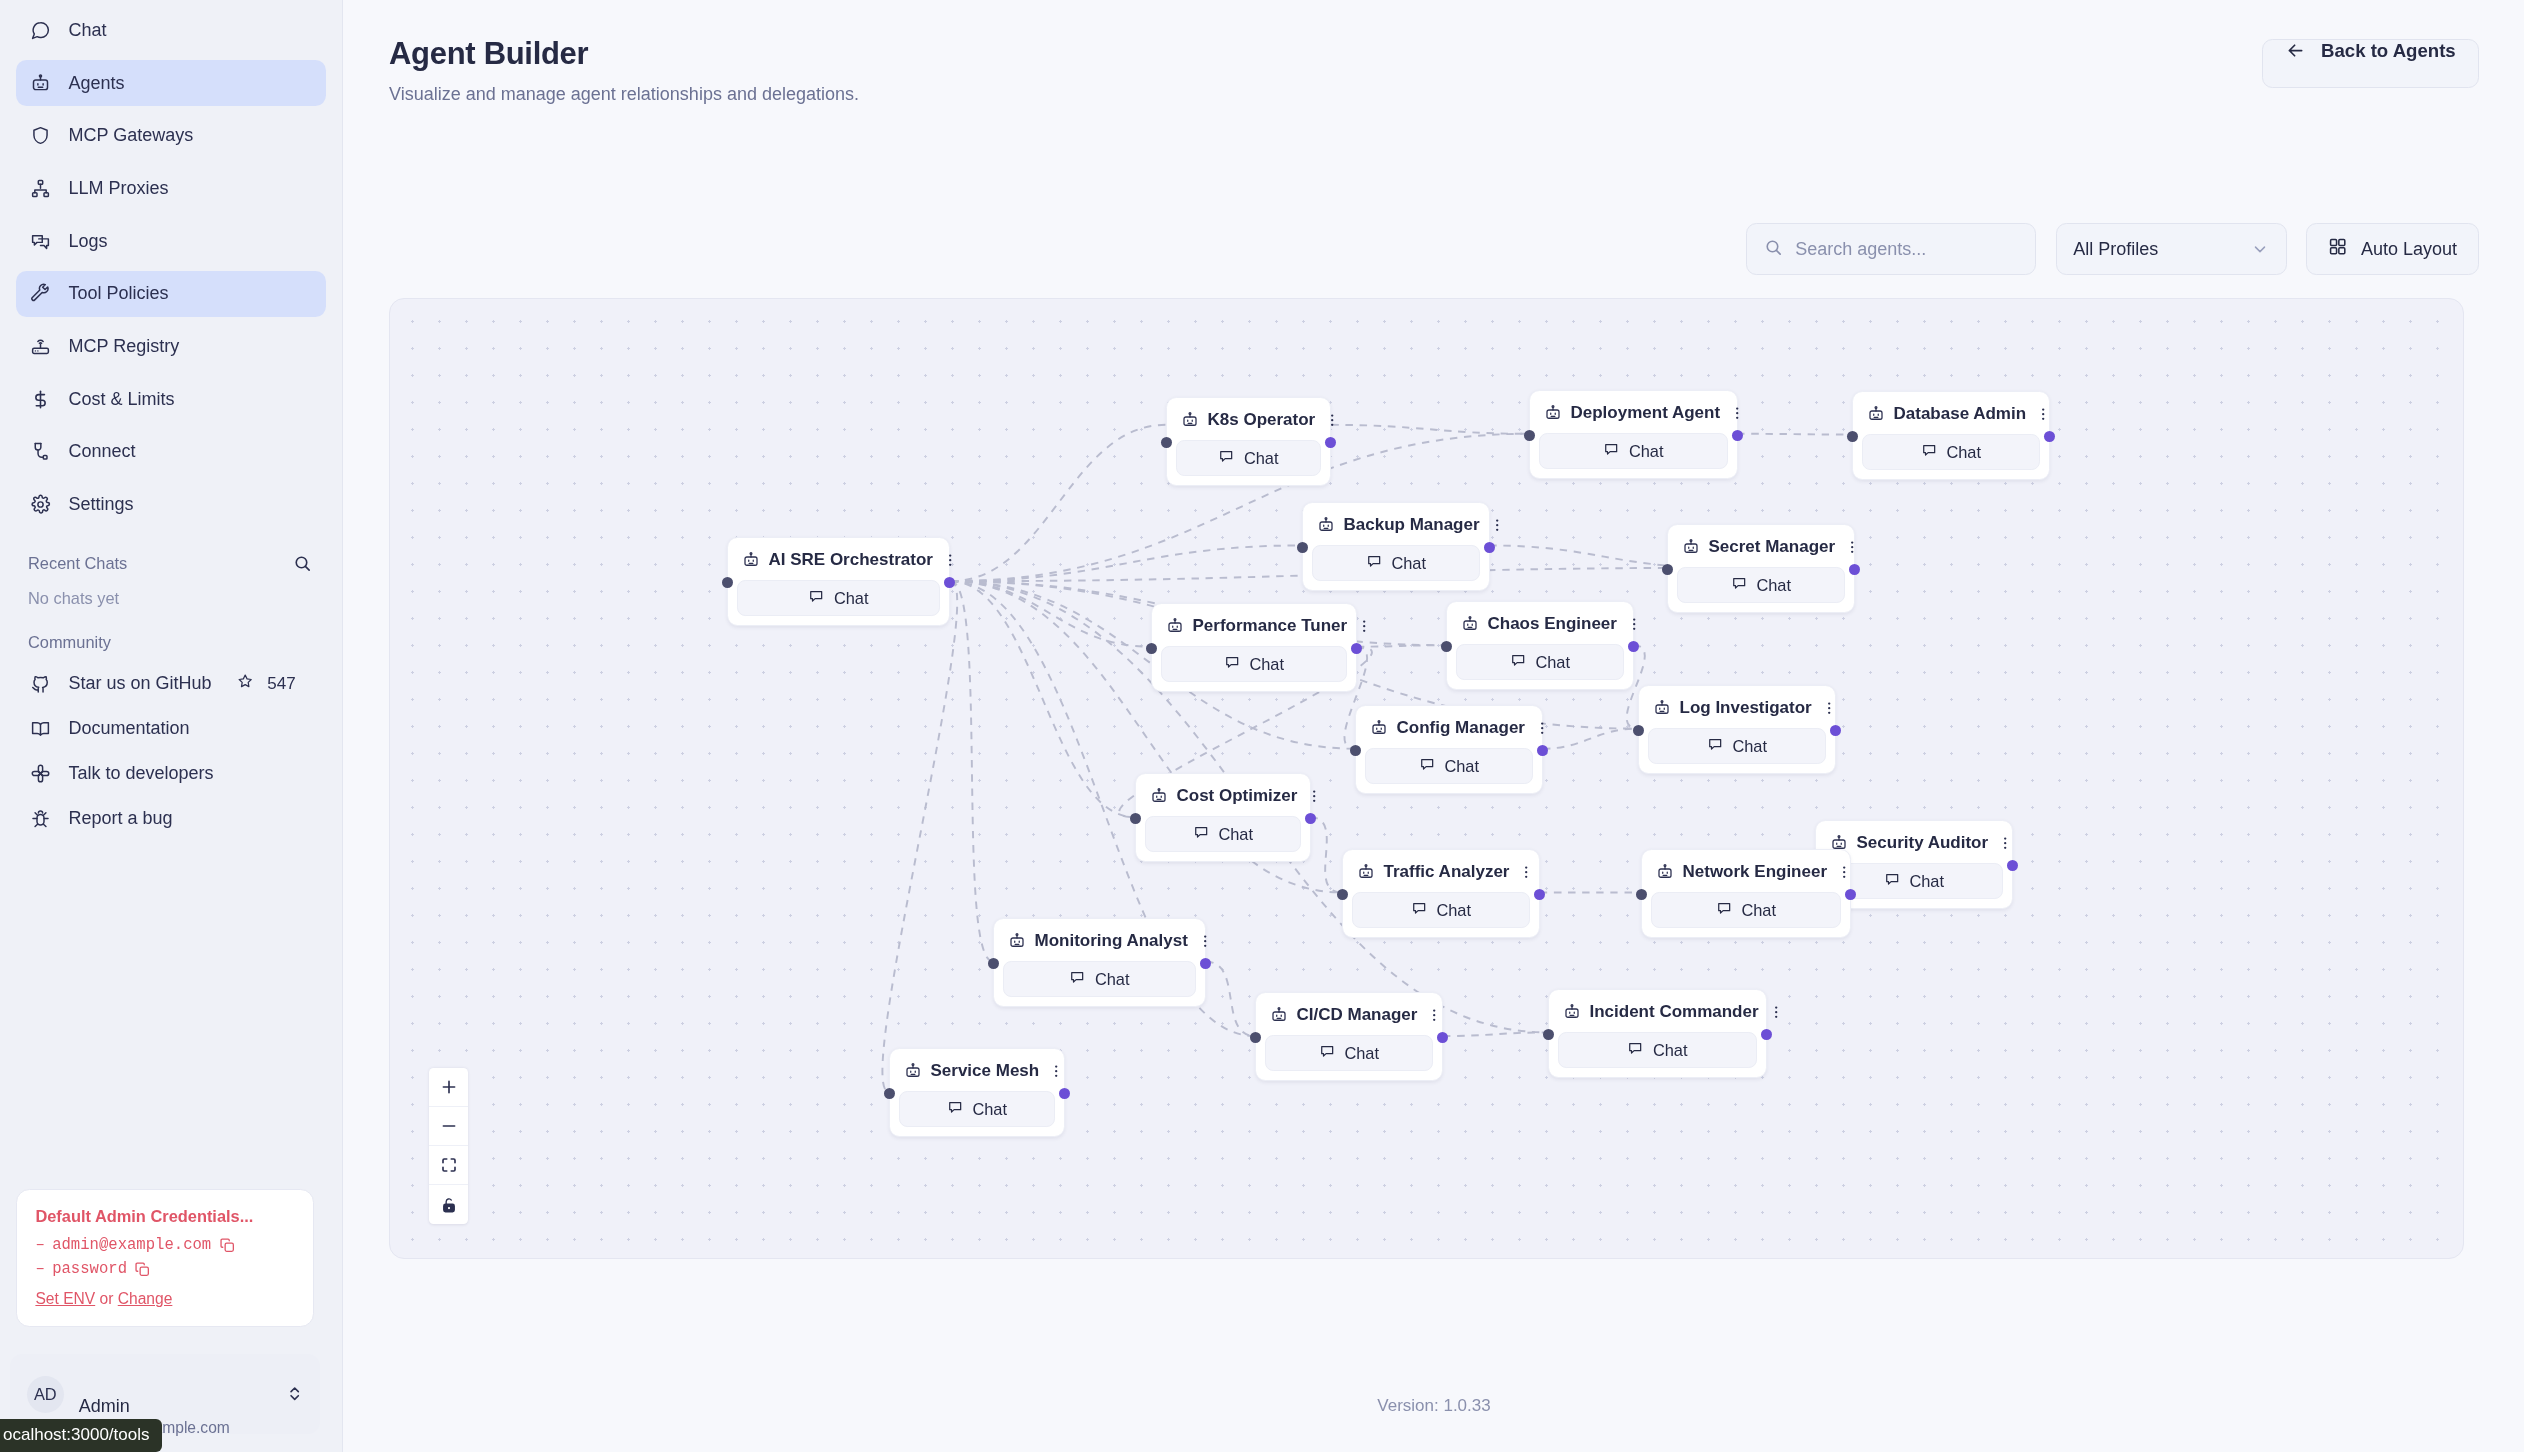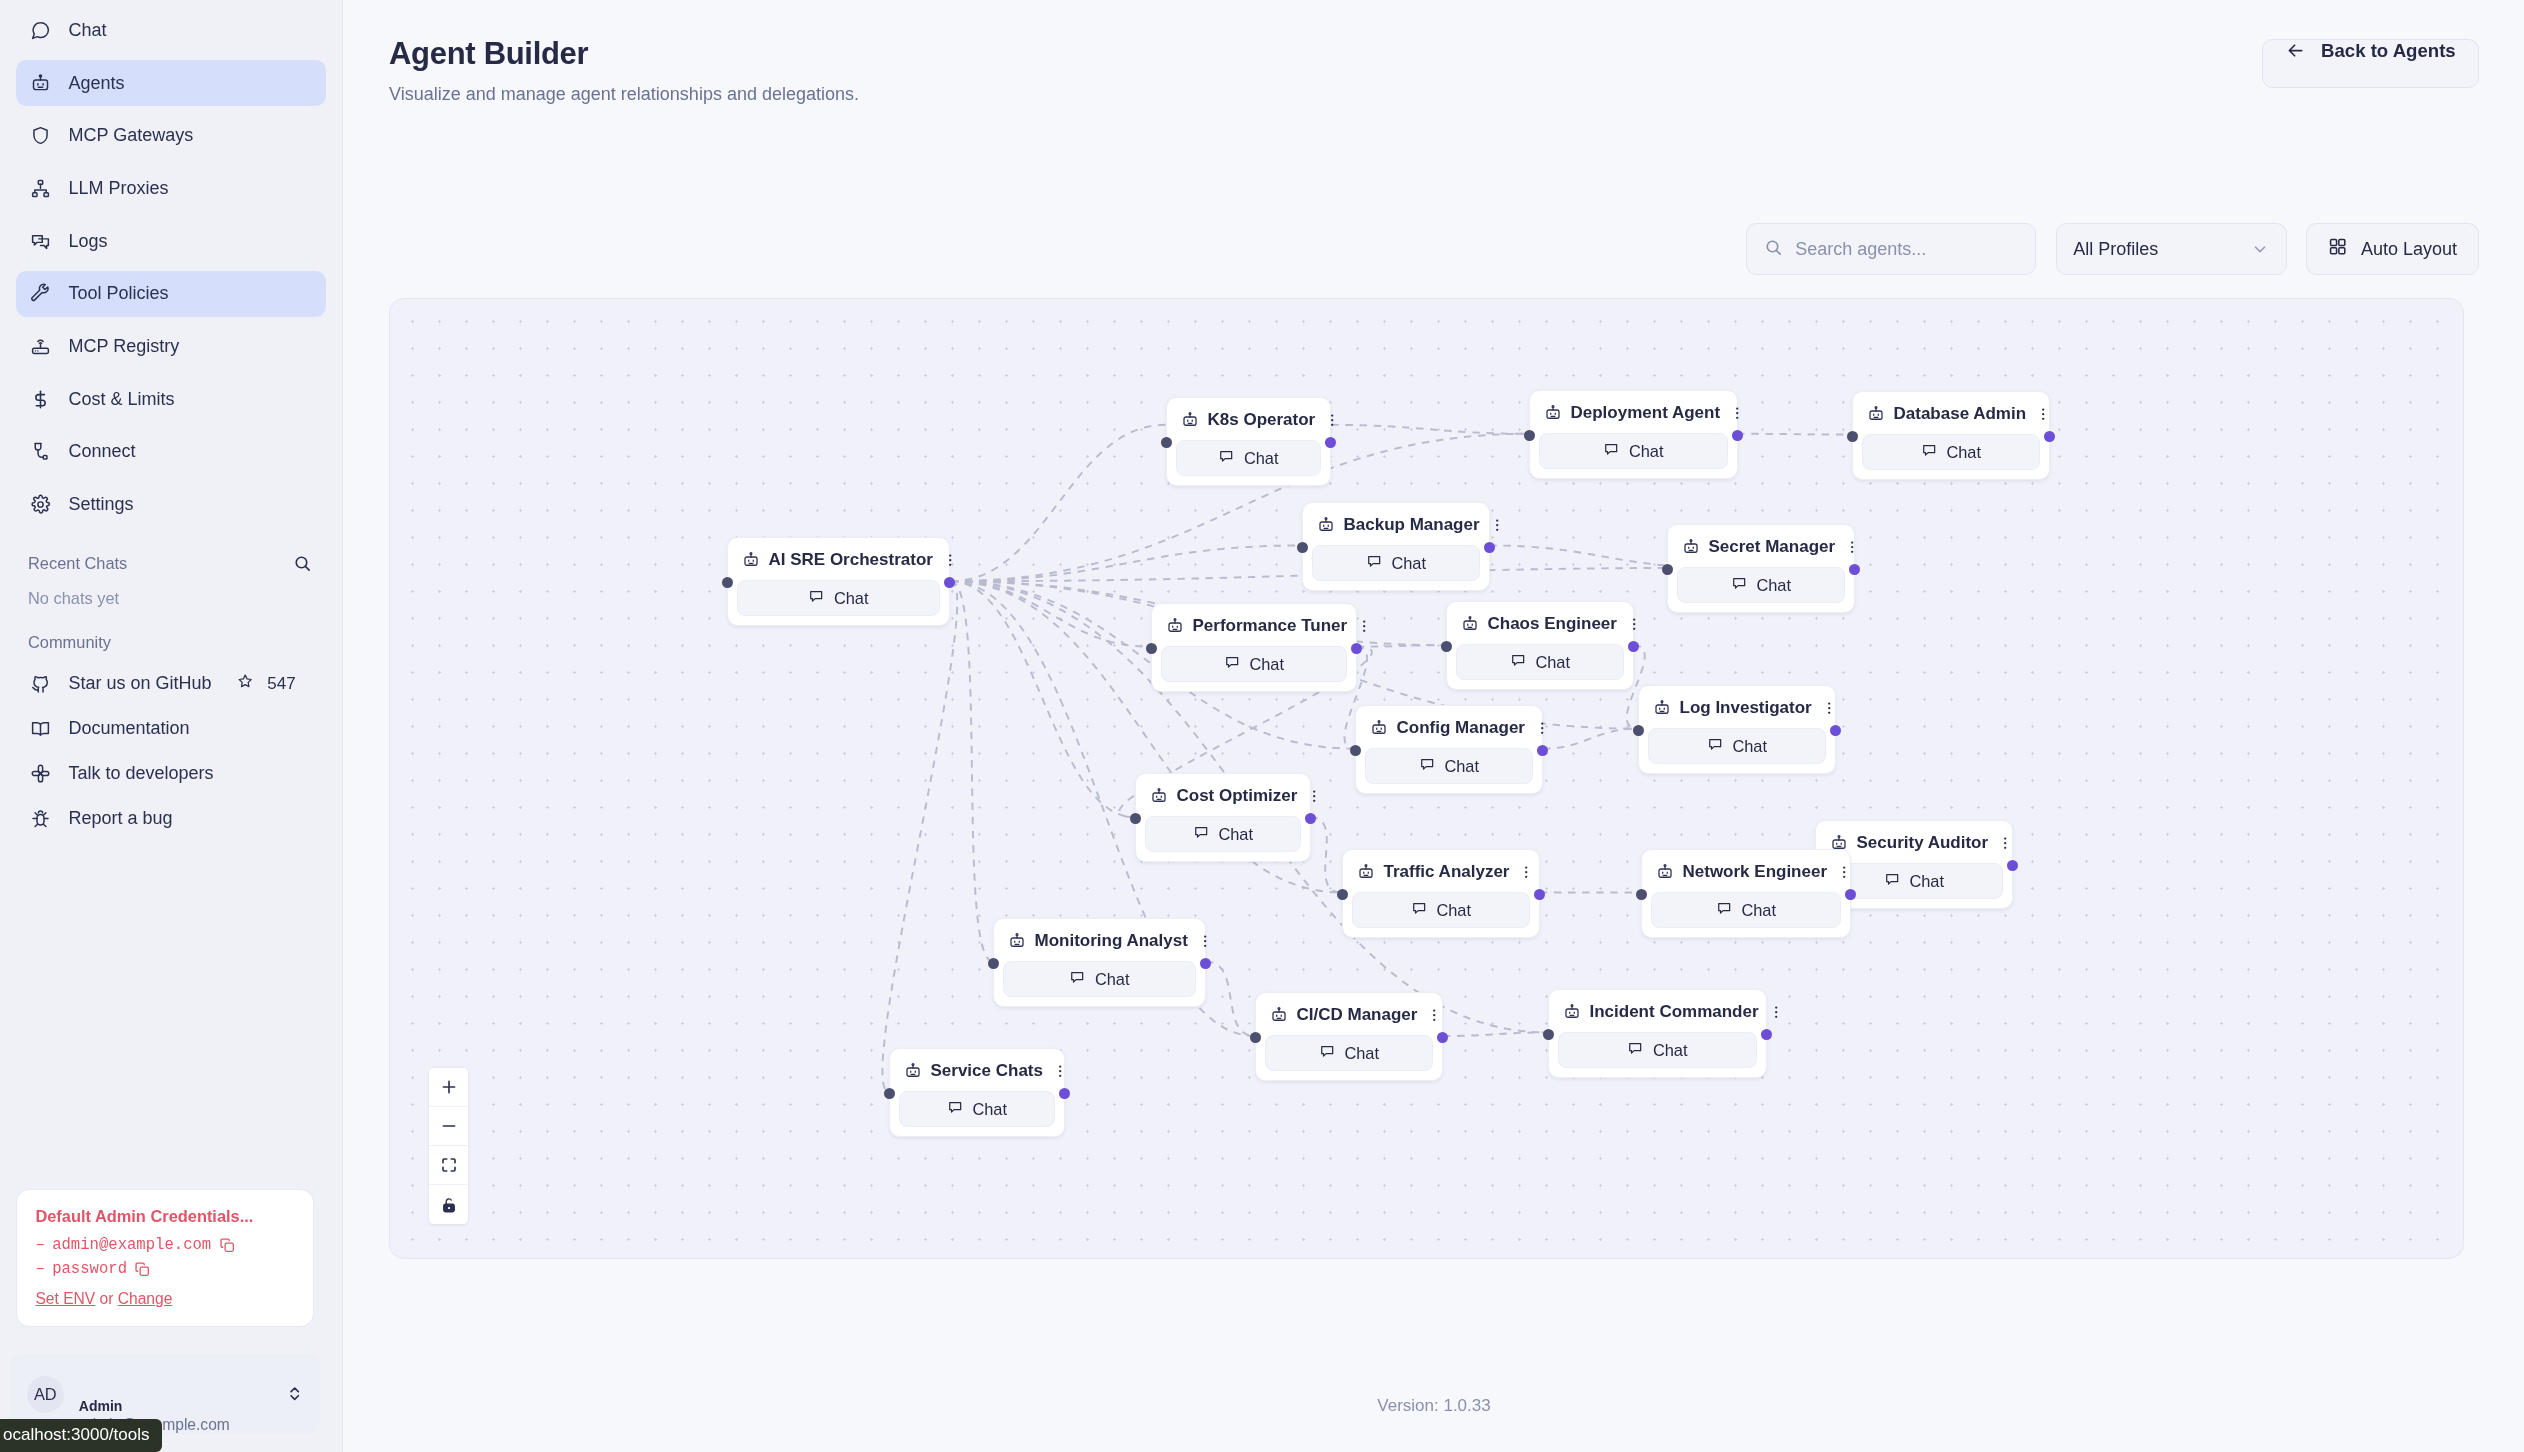--- a/index.html
+++ b/index.html
@@ -69,21 +69,21 @@
   
   .userrow {
     position: absolute; left: 10.4px; bottom: 18px; width: 310px; height: 80px;
     background: #edeff6; border-radius: 12px;
     display: flex; align-items: center; gap: 15px; padding: 0 16.4px; cursor: pointer;
   }
   .avatar { width: 37px; height: 37px; border-radius: 50%; background: #e3e6f0;
             display:flex; align-items:center; justify-content:center;
             font-size: 16.4px; color: #2c3050; font-weight: 400; flex: 0 0 37px; }
   .uinfo { flex: 1; min-width: 0; }
-  .uname { font-size: 14px; font-weight: 700; color: #262a44; line-height: 1.25; margin-top: 45px; }
+  .uname { font-size: 18px; font-weight: 400; color: #262a44; line-height: 1.25; margin-top: 45px; }
   .umail { font-size: 15.6px; color: #6b7193; line-height: 1.3; }
   .updown { width: 19.4px; height: 19.4px; flex: 0 0 19.4px; }
 
   .tooltip {
     position: absolute; left: -9px; bottom: 0px;
     background: #2b3327; color: #ffffff; font-size: 17px;
     padding: 6px 12px 7.4px 12px; border-radius: 6px; white-space: nowrap;
     z-index: 50;
   }
 
@@ -925,21 +925,21 @@
             <span class="port out" style="top: 39px;"></span>
           </div>
           <div class="node" style="left: 499px; top: 749px; width: 176px;">
             <div class="node-head">
               <span class="bot"><svg viewBox="0 0 24 24" width="18" height="18" fill="none" stroke="#2c3050" stroke-width="1.7" stroke-linecap="round" stroke-linejoin="round">
                   <rect x="4" y="8" width="16" height="11" rx="2.5"></rect>
                   <path d="M12 4.5v3.5"></path>
                   <circle cx="12" cy="3.4" r="1.2"></circle>
                   <path d="M9 12.2v1.6M15 12.2v1.6M9.5 16.4h5"></path>
                 </svg></span>
-              <span class="node-title">Service Chats</span>
+              <span class="node-title">Service Mesh</span>
               <span class="node-menu">
                 <svg viewBox="0 0 24 24" width="16.4" height="16.4" fill="#2c3050">
                   <circle cx="12" cy="5.2" r="1.7"></circle>
                   <circle cx="12" cy="12" r="1.7"></circle>
                   <circle cx="12" cy="18.8" r="1.7"></circle>
                 </svg>
               </span>
             </div>
             <div class="chat-btn">
               <span><svg viewBox="0 0 24 24" width="16.4" height="16.4" fill="none" stroke="#262a44" stroke-width="1.8" stroke-linecap="round" stroke-linejoin="round">

